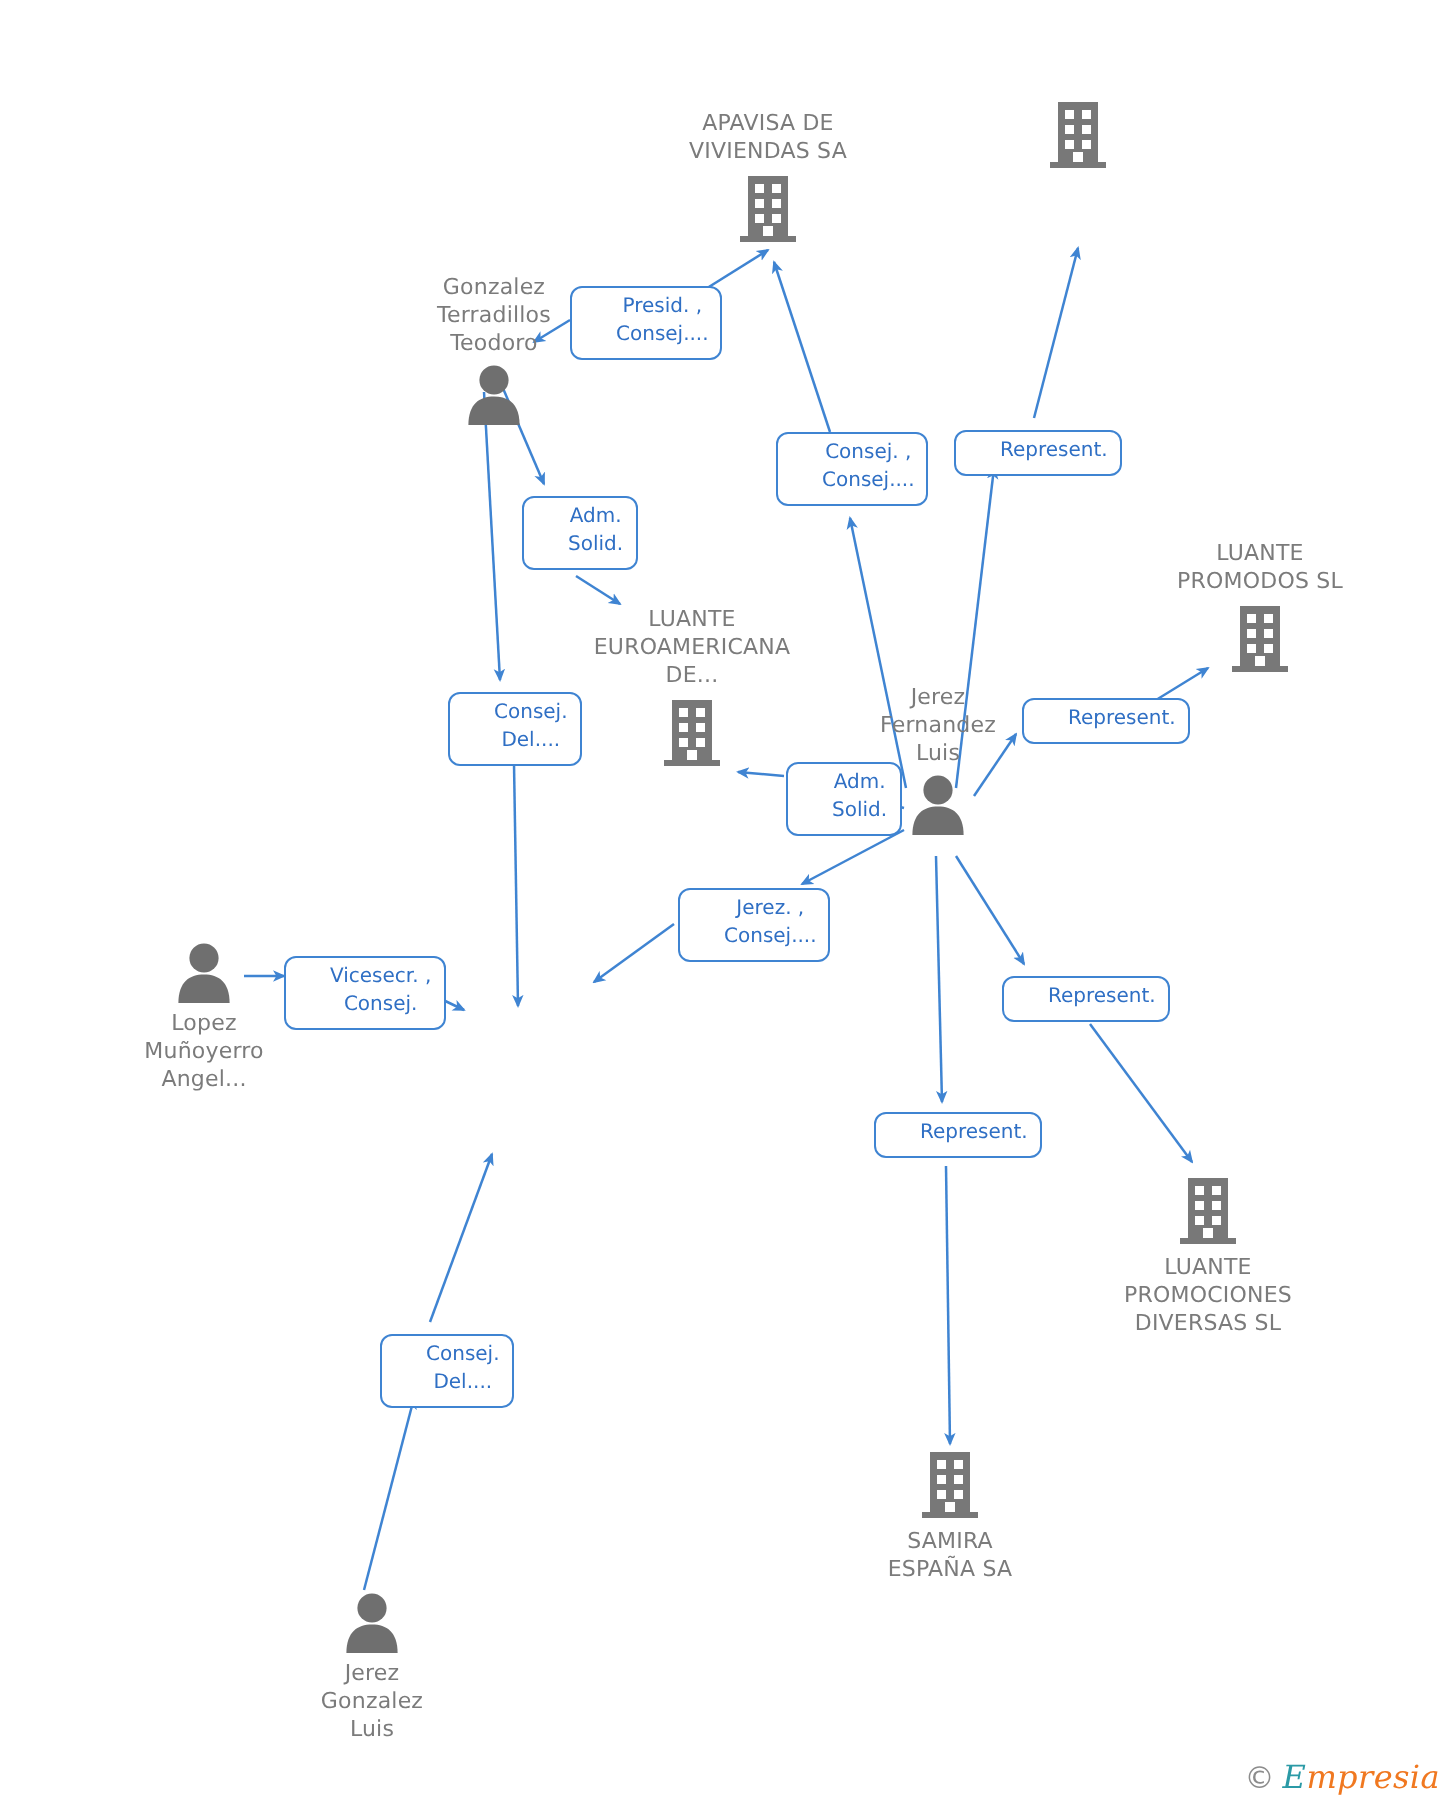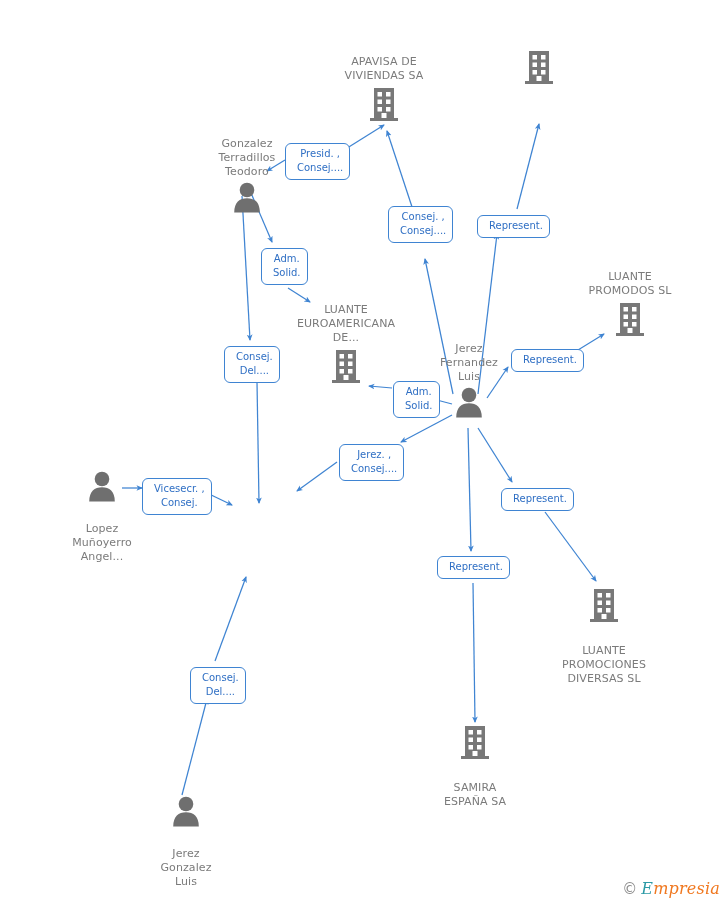--- a/index.html
+++ b/index.html
@@ -27,21 +27,21 @@
     margin-left:-75px;
     text-align:center;
     line-height:14px;
   }
   .node .glyph{
     display:block;
     line-height:0;
   }
   .node .caption{
     display:block;
-    margin-top:20px;
+    margin-top:3px;
     font-size:11px;
     color:#7b7b7b;
     letter-spacing:.1px;
     white-space:pre-line;
   }
   .node.company-above .caption{
     margin-top:0;
     margin-bottom:2px;
   }
   .node.focus .caption{
@@ -57,21 +57,21 @@
   .edge-label{
     position:absolute;
     box-sizing:border-box;
     border:1px solid #3f84d2;
     border-radius:6px;
     background:#ffffff;
     color:#2f6fc4;
     font-size:10px;
     line-height:14px;
     text-align:center;
-    padding:3px 6px 4px 11px;
+    padding:3px 6px 4px 22px;
     white-space:pre-line;
     box-shadow:0 0 0 0 rgba(0,0,0,0);
   }
   
   #watermark{
     position:absolute;
     right:8px;
     bottom:7px;
     display:flex;
     align-items:center;
@@ -314,21 +314,21 @@
 
   <div class="edge-label" style="left:285px; top:143px;">Presid. ,
 Consej....</div>
 
   <div class="edge-label" style="left:261px; top:248px;">Adm.
 Solid.</div>
 
   <div class="edge-label" style="left:224px; top:346px;">Consej.
 Del....</div>
 
-  <div class="edge-label" style="left:388px; top:206px;">Consej. ,
+  <div class="edge-label" style="left:388px; top:216px;">Consej. ,
 Consej....</div>
 
   <div class="edge-label" style="left:477px; top:215px;">Represent.</div>
 
   <div class="edge-label" style="left:511px; top:349px;">Represent.</div>
 
   <div class="edge-label" style="left:393px; top:381px;">Adm.
 Solid.</div>
 
   <div class="edge-label" style="left:339px; top:444px;">Jerez. ,

